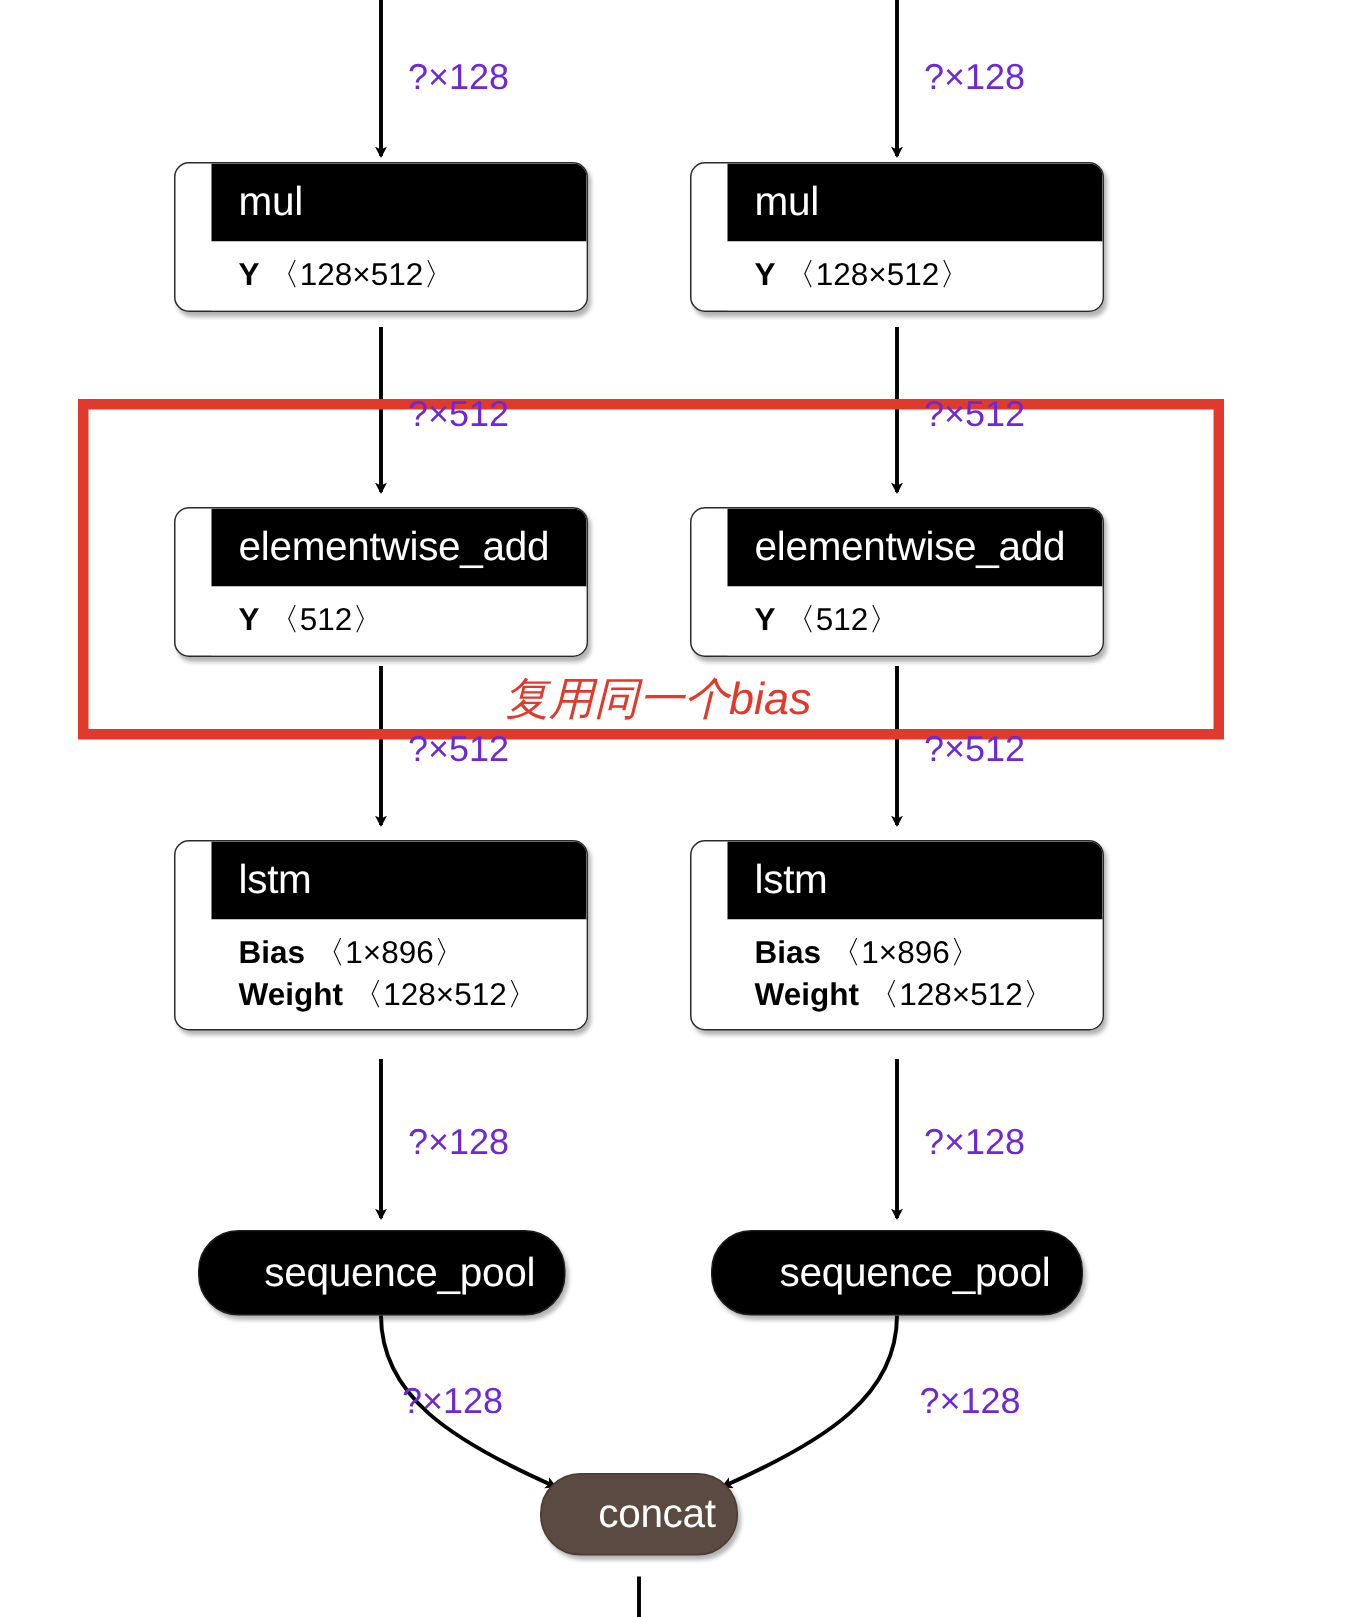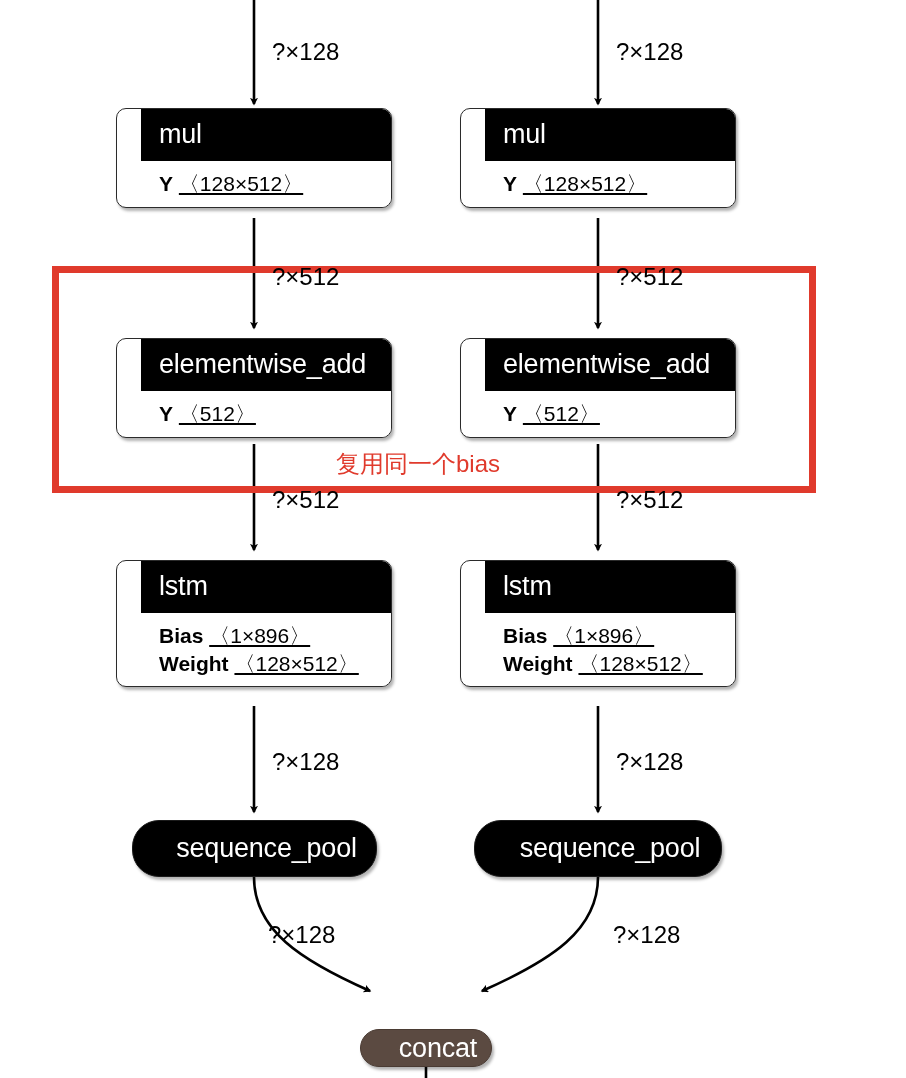--- a/index.html
+++ b/index.html
@@ -56,21 +56,20 @@
     font-size: 21px;
     line-height: 1.32;
     white-space: nowrap;
     color: #000000;
   }
   .node .attr .k {
     font-weight: bold;
   }
   .node .attr .v {
     font-weight: normal;
-    text-decoration: underline;
   }
 
   
   .node.plain {
     background: #000000;
     border-color: #1b1b1b;
     display: flex;
     align-items: center;
     justify-content: center;
     border-radius: 27px;
@@ -82,37 +81,38 @@
   .node.concat {
     background: #5b4a41;
     border-color: #4a3b33;
   }
 
   
   .elabel {
     position: absolute;
     font-size: 24px;
     line-height: 1;
-    color: #000000;
+    color: #6d28d9;
     white-space: nowrap;
   }
 
   
   .annot-box {
     position: absolute;
     box-sizing: border-box;
     border: 7px solid #e03a2c;
     background: transparent;
   }
   .annot-text {
     position: absolute;
     color: #e03a2c;
-    font-size: 24px;
+    font-size: 30px;
     line-height: 1;
     white-space: nowrap;
+    font-style: italic;
   }
 </style>
 </head>
 <body>
 
 <div id="canvas">
 
   <svg id="edges" viewBox="0 0 906 1078" width="906" height="1078" xmlns="http://www.w3.org/2000/svg">
     <defs>
       <marker id="ah" markerWidth="10" markerHeight="10" refX="6.2" refY="4" orient="auto" markerUnits="userSpaceOnUse">
@@ -228,17 +228,17 @@
   </div>
 
   <div class="node plain" style="left:132px; top:820px; width:245px; height:57px;">
     <div class="title">sequence_pool</div>
   </div>
 
   <div class="node plain" style="left:474px; top:820px; width:248px; height:57px;">
     <div class="title">sequence_pool</div>
   </div>
 
-  <div class="node plain concat" style="left:360px; top:1029px; width:132px; height:38px;">
+  <div class="node plain concat" style="left:360px; top:982px; width:132px; height:55px;">
     <div class="title">concat</div>
   </div>
 
 </div>
 
 </body></html>

